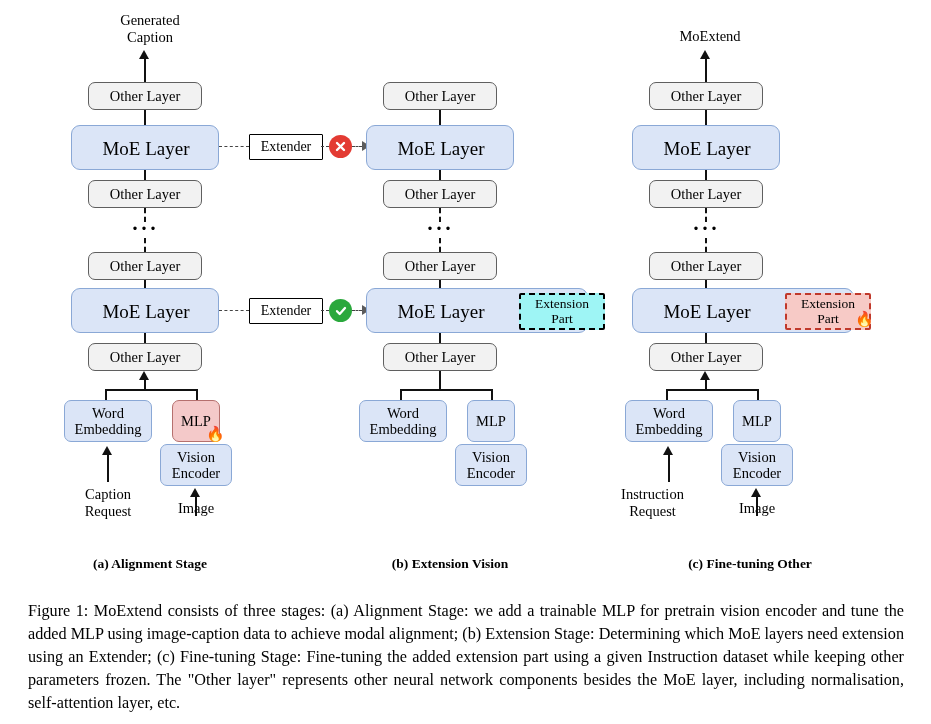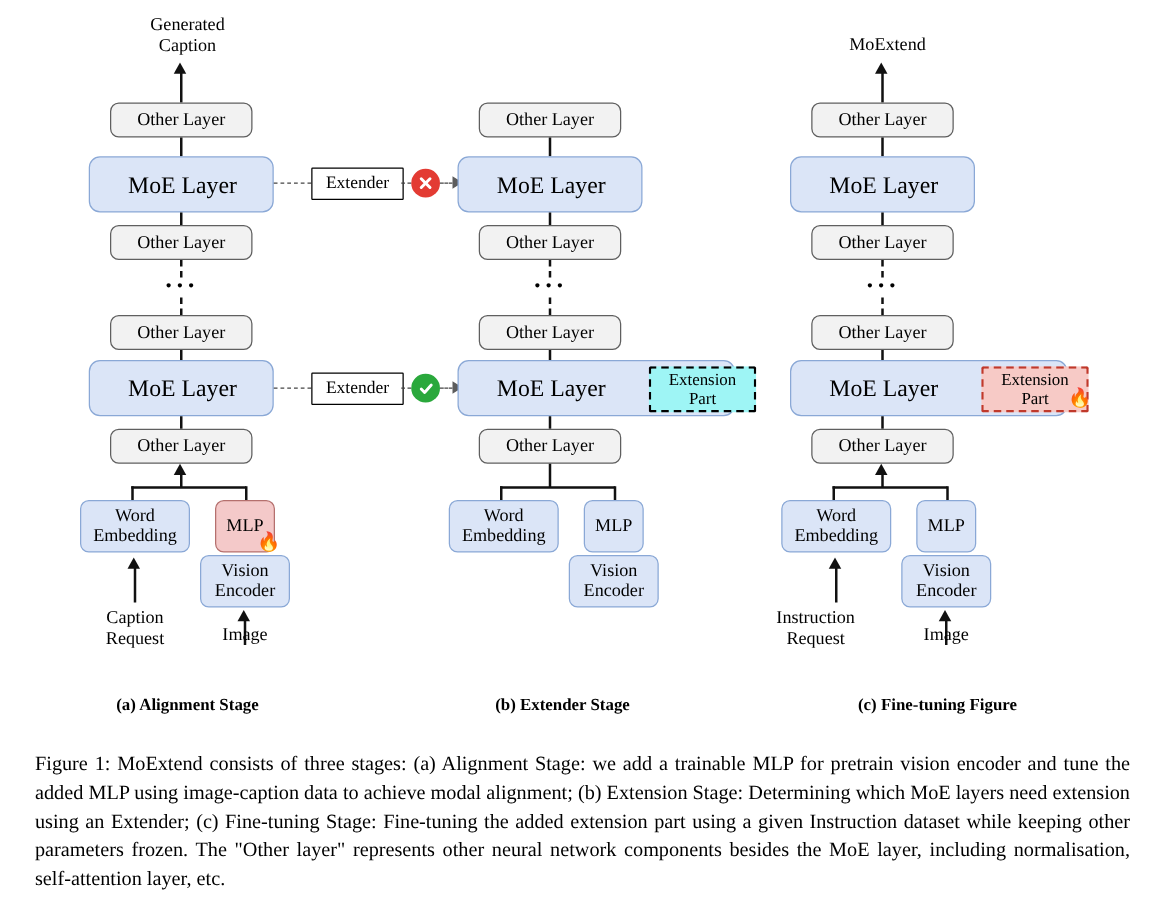--- a/index.html
+++ b/index.html
@@ -333,21 +333,21 @@
     <div class="vline" style="left:191px; top:389px; height:13px;"></div>
 
     <div class="node blue-box" style="left:59px; top:400px; width:88px; height:42px;">Word
 Embedding</div>
 
     <div class="node blue-box" style="left:167px; top:400px; width:48px; height:42px;">MLP</div>
 
     <div class="node blue-box" style="left:155px; top:444px; width:72px; height:42px;">Vision
 Encoder</div>
 
-    <div class="stage-label">(b) Extender Stage</div>
+    <div class="stage-label">(b) Extension Vision</div>
   </div>
 
   <div class="col col-c">
 
     <div class="plain-text" style="left:55px; top:28px; width:110px;">MoExtend</div>
 
     <div class="vline" style="left:105px; top:56px; height:26px;"></div>
     <div class="arrow-up" style="left:100px; top:50px;"></div>
 
     <div class="node other-layer" style="left:49px; top:82px; width:114px;">Other Layer</div>
@@ -398,17 +398,17 @@
     <div class="vline" style="left:68px; top:452px; height:30px;"></div>
     <div class="arrow-up" style="left:63px; top:446px;"></div>
 
     <div class="vline" style="left:156px; top:494px; height:22px;"></div>
     <div class="arrow-up" style="left:151px; top:488px;"></div>
 
     <div class="plain-text" style="left:4px; top:486px; width:97px;">Instruction
 Request</div>
     <div class="plain-text" style="left:121px; top:500px; width:72px;">Image</div>
 
-    <div class="stage-label">(c) Fine-tuning Figure</div>
+    <div class="stage-label">(c) Fine-tuning Other</div>
   </div>
 
   <div id="caption">Figure 1: MoExtend consists of three stages: (a) Alignment Stage: we add a trainable MLP for pretrain vision encoder and tune the added MLP using image-caption data to achieve modal alignment; (b) Extension Stage: Determining which MoE layers need extension using an Extender; (c) Fine-tuning Stage: Fine-tuning the added extension part using a given Instruction dataset while keeping other parameters frozen. The "Other layer" represents other neural network components besides the MoE layer, including normalisation, self-attention layer, etc.</div>
 </div>
 
 </body></html>

